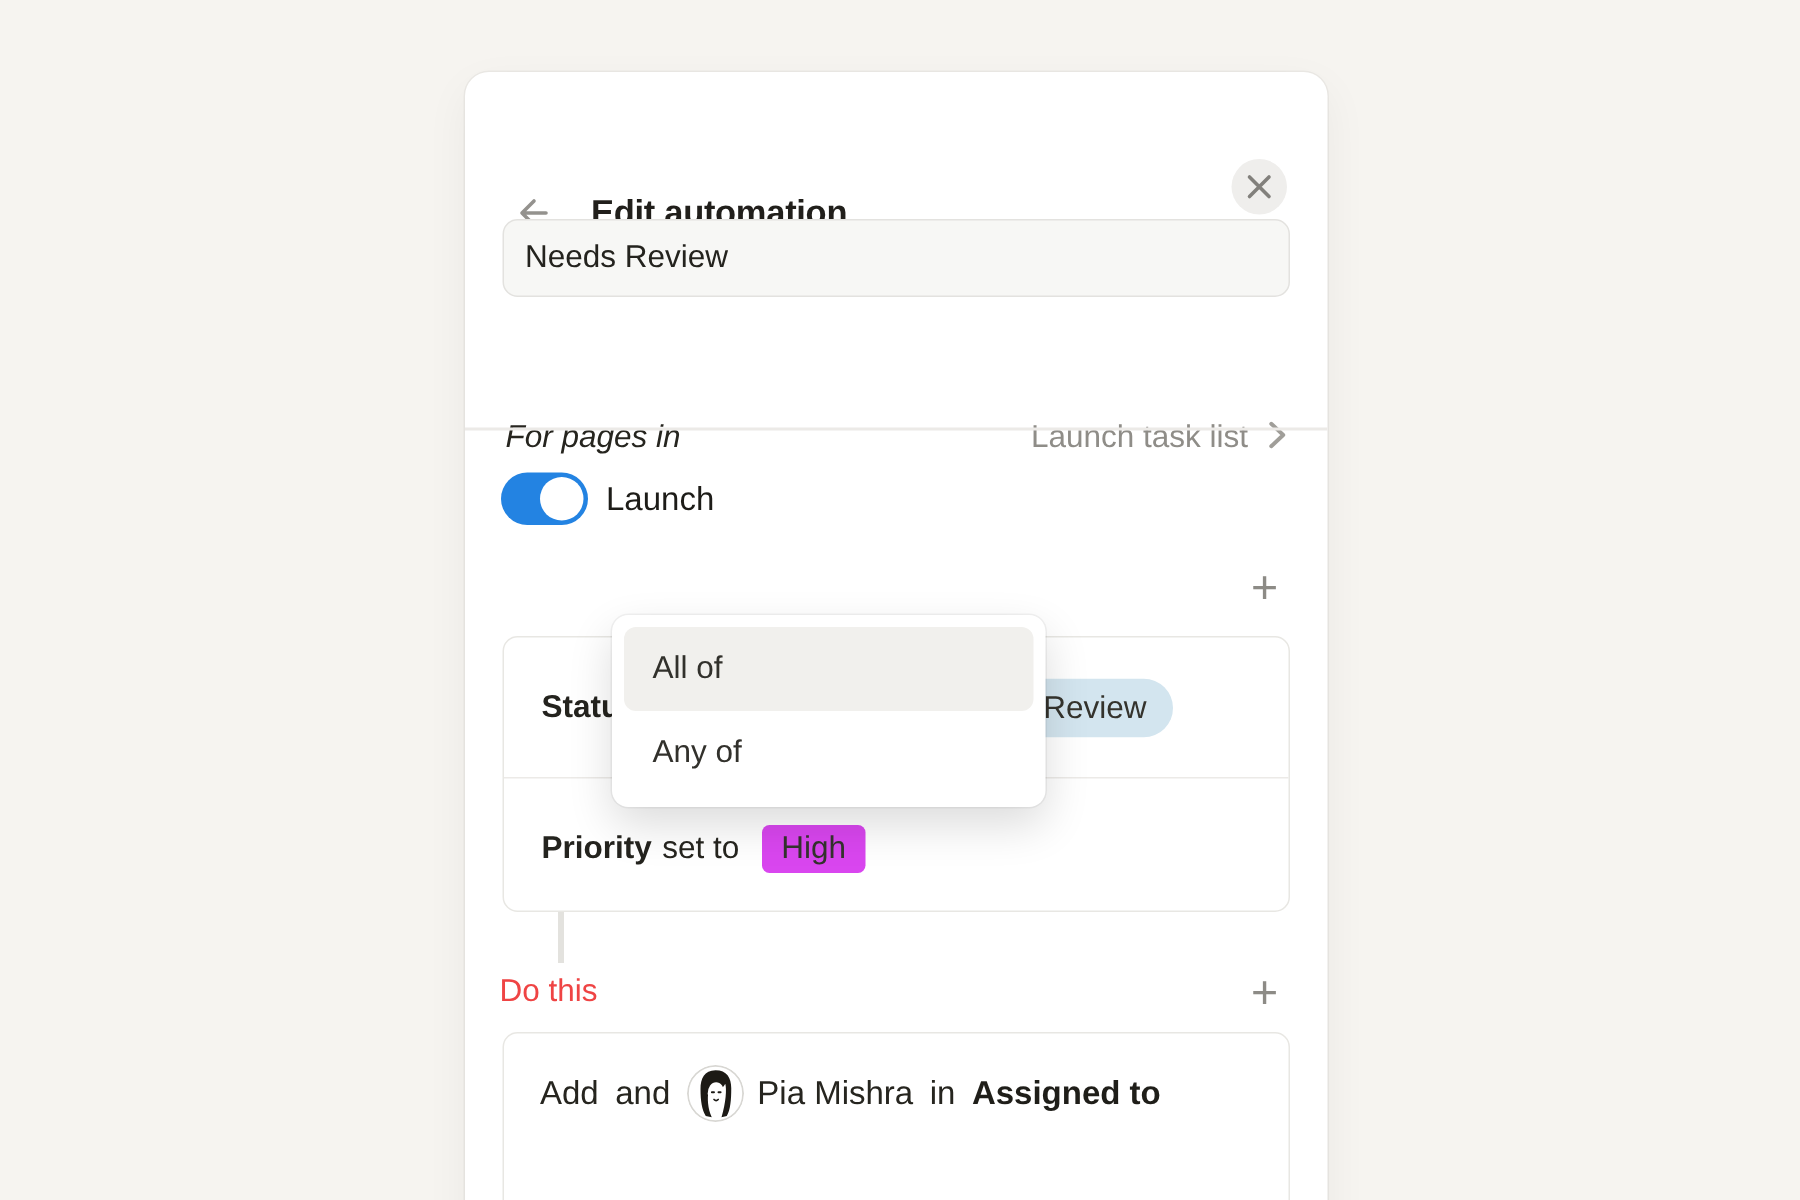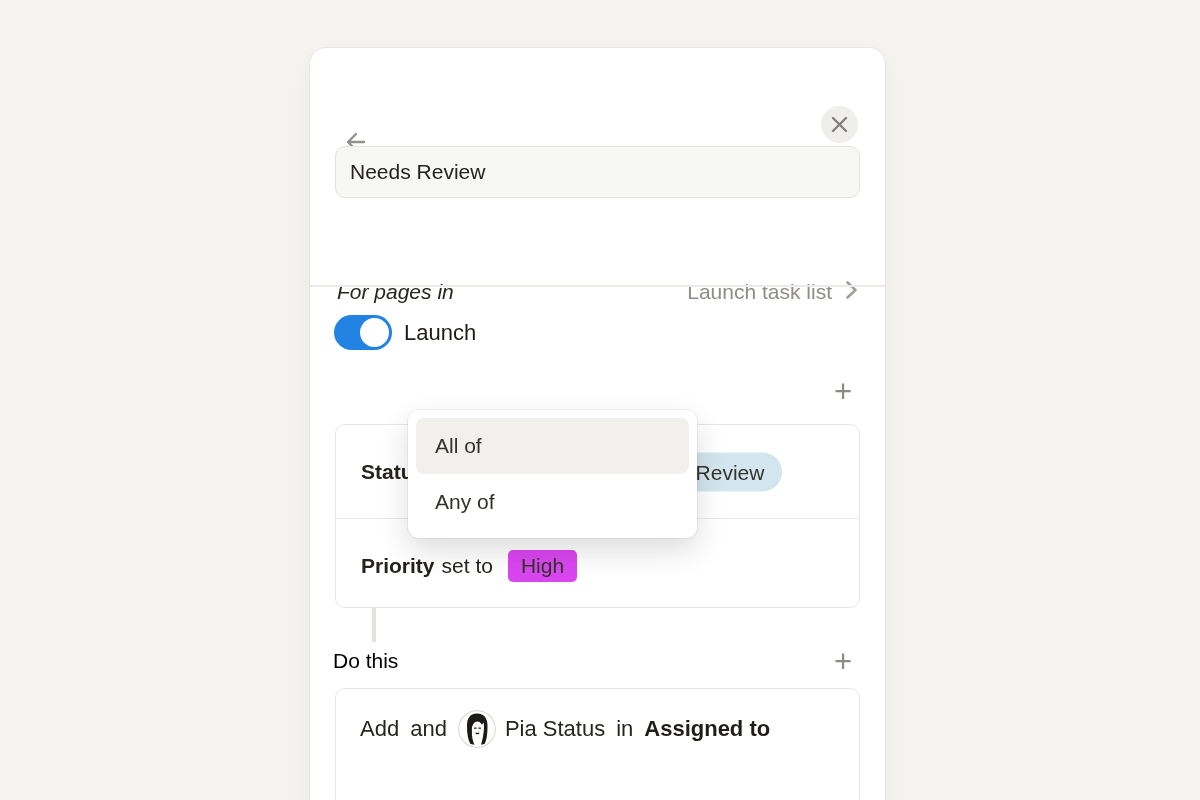--- a/index.html
+++ b/index.html
@@ -63,38 +63,39 @@
   
   .menu {
     position:absolute; left:98px; top:362px; width:289px; height:128px; z-index:5;
     background:#ffffff; border-radius:11px; padding:8px;
     box-shadow:0 0 0 1px rgba(0,0,0,0.05), 0 12px 30px rgba(0,0,0,0.14);
   }
   .menu-item { height:56px; display:flex; align-items:center; padding-left:19px; font-size:21px; color:#32312c; border-radius:8px; cursor:pointer; }
   .menu-item.selected { background:#f1f0ed; }
   
   .connector { position:absolute; left:62px; top:560px; width:4px; height:34px; background:#e3e2de; }
-  .dothis-label { position:absolute; left:23px; top:601px; font-size:21px; color:#000000; }
+  .dothis-label { position:absolute; left:23px; top:601px; font-size:21px; color:#ef4444; }
   .action-box { position:absolute; left:25px; top:640px; width:525px; height:230px; border:1px solid #e8e7e3; border-radius:10px; background:#fff; padding:21px 24px; cursor:pointer; }
   .action-line { display:flex; align-items:center; flex-wrap:wrap; font-size:22px; color:#26251f; column-gap:11px; row-gap:9px; }
   .avatar { width:38px; height:38px; border-radius:50%; flex:0 0 auto; }
   .person { display:inline-flex; align-items:center; gap:9px; }
   .bold-prop { font-weight:700; color:#1f1e19; }
   svg { display:block; }
 </style>
 </head>
 <body>
 
 <div class="card">
 
   <div class="hdr-back">
     <svg width="28" height="28" viewBox="0 0 28 28">
       <path d="M16 6 L8 14 L16 22 M8.5 14 H24" stroke="#94928e" stroke-width="2.4" fill="none" stroke-linecap="round" stroke-linejoin="round"></path>
     </svg>
   </div>
+  <div class="hdr-title">Edit automation</div>
   <div class="hdr-close">
     <svg width="17" height="17" viewBox="0 0 17 17">
       <path d="M2 2 L15 15 M15 2 L2 15" stroke="#82807c" stroke-width="2.4" stroke-linecap="round"></path>
     </svg>
   </div>
 
   <input class="name-input" value="Needs Review" style="">
 
   <div class="pages-row">
     <span class="pages-label">For pages in</span>
@@ -146,20 +147,20 @@
       <span>Add</span>
       <span>and</span>
       <span class="person">
         <svg class="avatar" viewBox="0 0 38 38">
           <circle cx="19" cy="19" r="18.4" fill="#ffffff" stroke="#d8d7d3" stroke-width="1.2"></circle>
           <path d="M19 3.5 C11.5 3.5 9 9 9 16 C9 24 10 30 12.5 34 L16.5 34.8 C13.8 29 13.5 22 14.3 17.5 C19.5 18.5 24 16 25.5 12.5 C26.5 16 26 25 23 34.8 L26.5 34 C29 30 29.5 23 29.5 15.5 C29.5 8.5 26.5 3.5 19 3.5 Z" fill="#1c1a15"></path>
           <ellipse cx="19.4" cy="19" rx="5.6" ry="7.5" fill="#ffffff"></ellipse>
           <path d="M16.6 18.2 L18 18.2 M21 18.2 L22.4 18.2" stroke="#1c1a15" stroke-width="1.3" stroke-linecap="round"></path>
           <path d="M18 23 C18.8 23.8 20 23.8 20.8 23" fill="none" stroke="#1c1a15" stroke-width="1.1" stroke-linecap="round"></path>
         </svg>
-        <span>Pia Status</span>
+        <span>Pia Mishra</span>
       </span>
       <span>in</span>
       <span class="bold-prop">Assigned to</span>
     </div>
   </div>
 
 </div>
 
 </body></html>

